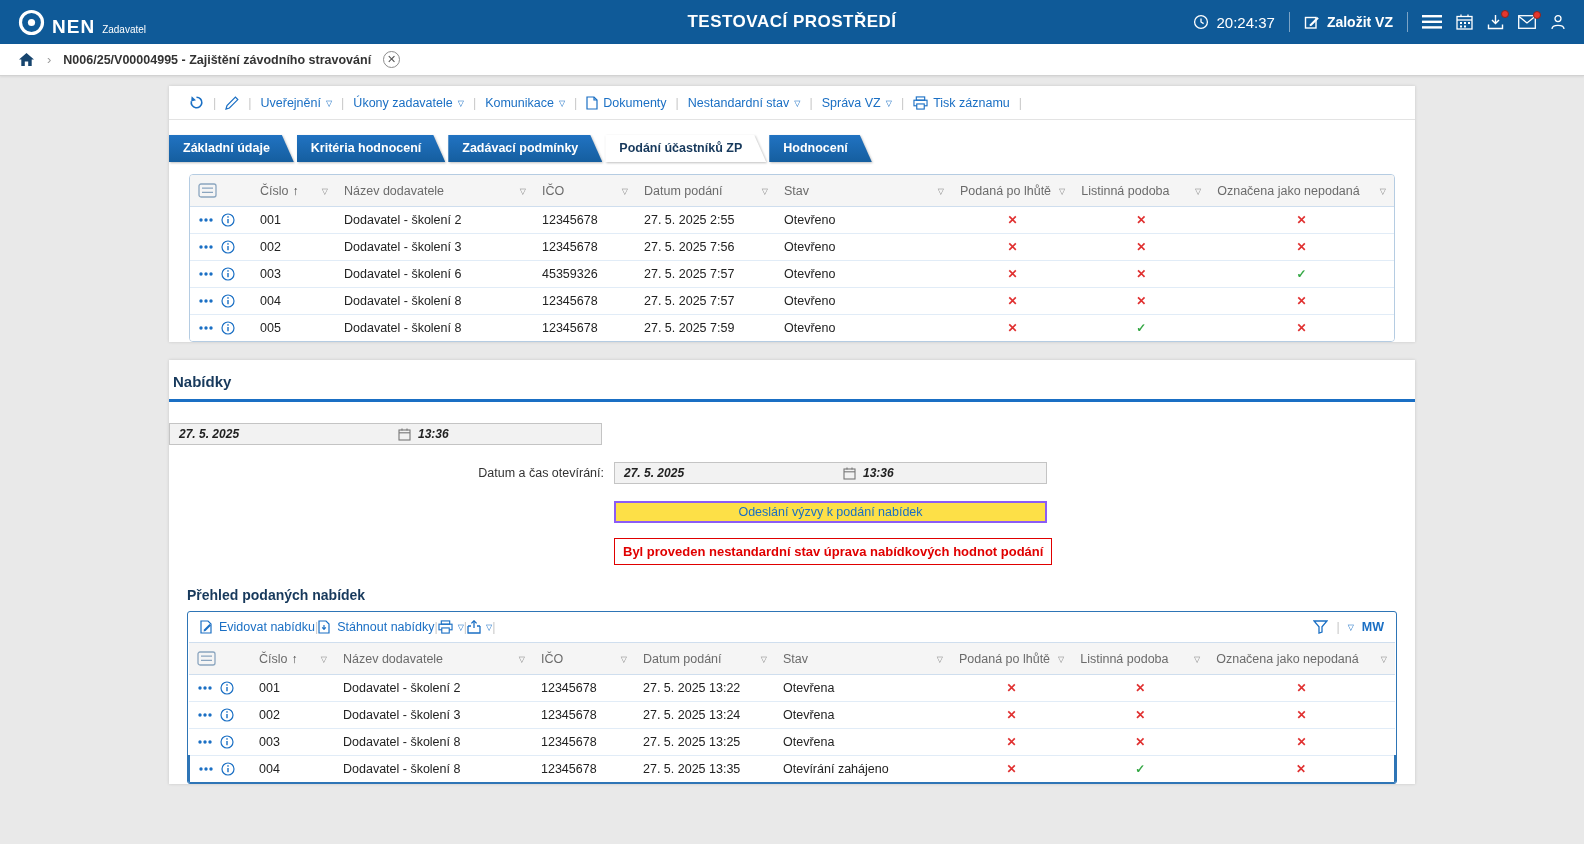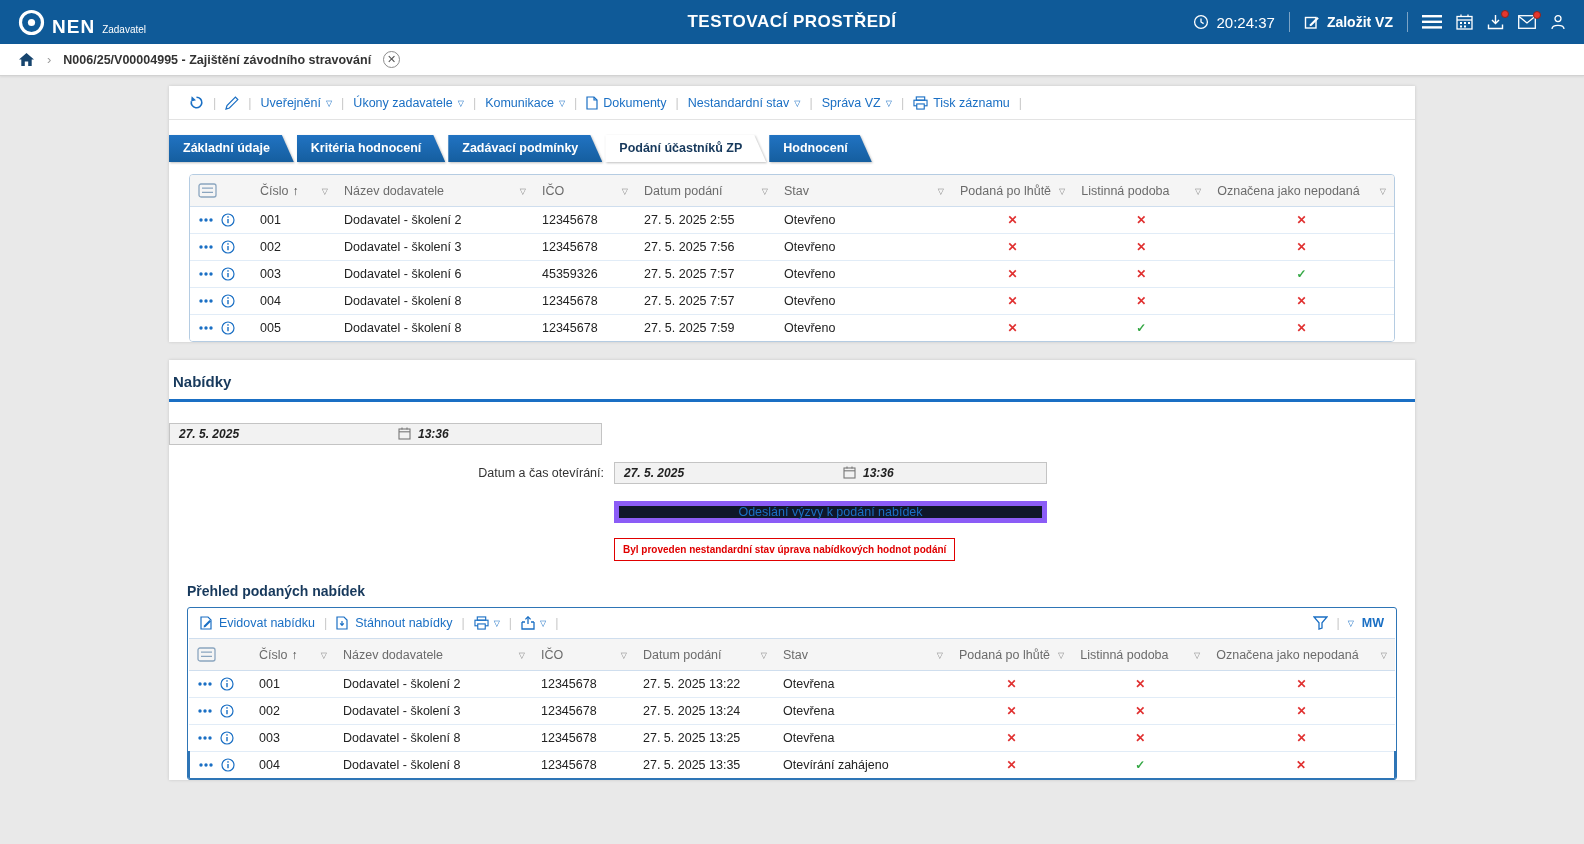--- a/index.html
+++ b/index.html
@@ -73,27 +73,27 @@
   .row-selected td:last-child { border-right:2px solid #2e75b6; }
 
   
   .section-title { font-size:15px; font-weight:bold; color:#17395c; padding:13px 4px 9px; }
   .section-rule { height:3px; background:#1a6fc4; }
   .form-area { padding-top:21px; }
   .form-row { display:flex; align-items:center; margin-bottom:17px; }
   .form-label { width:445px; text-align:right; padding-right:10px; font-size:12.5px; color:#333; }
   .datetime { width:433px; height:22px; border:1px solid #c4c4c4; background:#f2f2f2; display:flex; align-items:center; font-size:12px; color:#222; font-weight:bold;font-style:italic; }
   .dt-date { flex:1; padding:0 9px; cursor:text; }
-  .dt-time { display:flex; align-items:flex-start; gap:7px; width:212px; padding:0 9px; cursor:text; }
-  .call-button { margin-left:445px; width:433px; height:22px; border:5px solid #8b5cf6; background:#0f172a; color:#1a6fc4; font-size:12.5px; display:flex; align-items:center; justify-content:center; cursor:pointer; }
+  .dt-time { display:flex; align-items:flex-end; gap:7px; width:212px; padding:0 9px; cursor:text; }
+  .call-button { margin-left:445px; width:433px; height:22px; border:2px solid #8b5cf6; background:#fde047; color:#1a6fc4; font-size:12.5px; display:flex; align-items:center; justify-content:center; cursor:pointer; }
   .warning-text { margin-left:445px; margin-top:22px; color:#e00000; font-weight:bold; font-size:12.5px; }
-  .warning-box { margin-left:445px; margin-top:15px; display:inline-block; border:1px solid #e00000; color:#e00000; font-weight:bold; font-size:10px; padding:5px 8px; }
+  .warning-box { margin-left:445px; margin-top:15px; display:inline-block; border:1px solid #e00000; color:#e00000; font-weight:bold; font-size:13px; padding:5px 8px; }
   .overview-title { font-size:14px; font-weight:bold; color:#17395c; padding:22px 18px 8px; }
   .offers-frame { margin:0 18px 16px; border:1px solid #2e75b6; border-radius:3px; overflow:hidden; }
-  .offers-toolbar { display:flex; align-items:center; gap:9px; padding:8px 12px; font-size:12.5px; }
+  .offers-toolbar { display:flex; align-items:center; padding:8px 12px; font-size:12.5px; }
   .offers-toolbar .right { margin-left:auto; display:flex; align-items:center; gap:8px; }
   .mw { color:#1a6fc4; font-weight:bold; cursor:pointer; }
   .offers-frame .grid th { border-top:1px solid #cfdeee; }
 
   svg { display:block; }
 </style>
 </head>
 <body>
 
 <header class="topbar">

